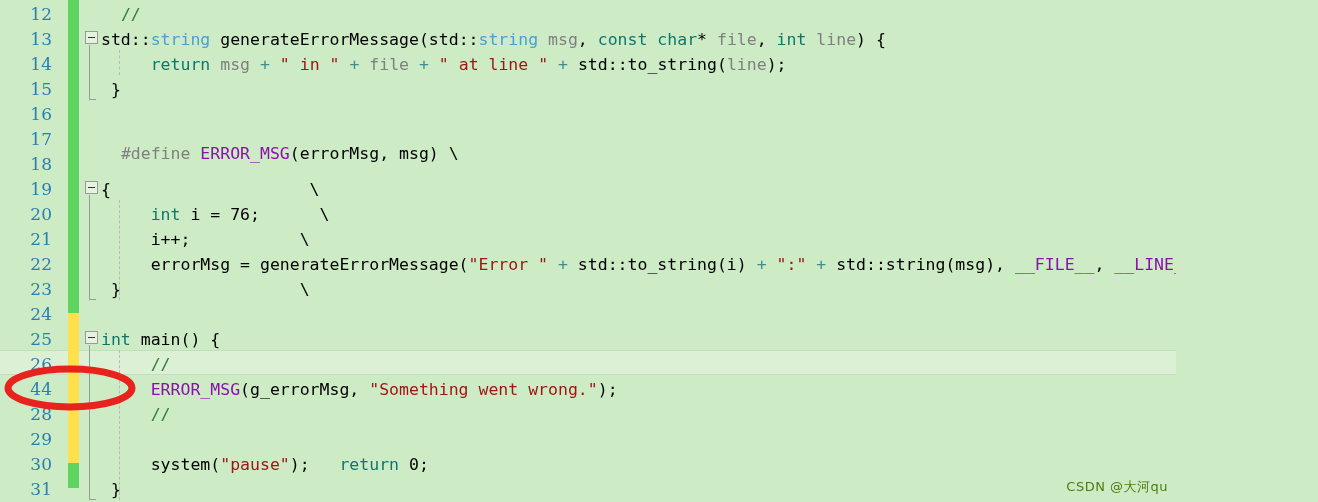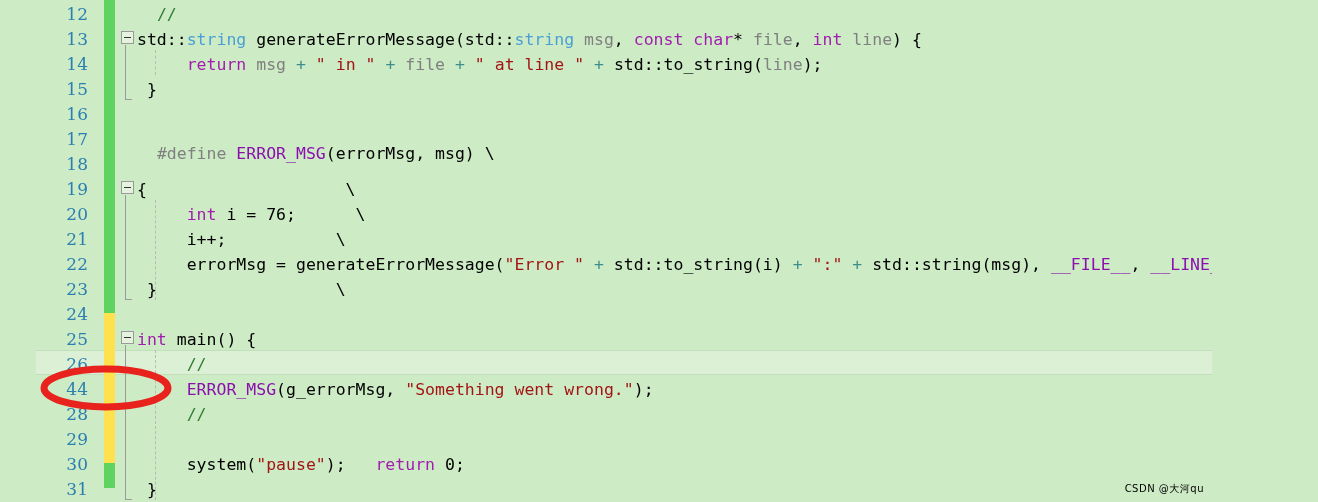--- a/index.html
+++ b/index.html
@@ -9,21 +9,20 @@
   }
   body {
     font-family: "DejaVu Sans Mono", monospace;
   }
   #editor {
     position: relative;
     width: 1176px;
     height: 502px;
     background: #cdebc5;
     overflow: hidden;
-    margin-left: 36px;
   }
 
   
   .gutter {
     position: absolute;
     left: 0; top: 0;
     width: 62px;
     height: 502px;
   }
   .lnum {
@@ -106,21 +105,21 @@
     position: absolute;
     left: 0; right: 0;
     height: 25px;
     background: #dcf0d6;
     border-top: 1px solid #c2dfbb;
     border-bottom: 1px solid #c2dfbb;
     box-sizing: border-box;
   }
 
   
-  .kw      { color: #a21caf; }           
+  .kw      { color: #0f766e; }           
   .type    { color: #4a9fd4; }           
   .str     { color: #a31515; }           
   .cmt     { color: #2f7d32; }           
   .pre     { color: #808080; }           
   .macro   { color: #8b10ae; }           
   .param   { color: #808080; }           
   .op      { color: #3d8f8f; }           
   .plain   { color: #000000; }
 
   
@@ -128,22 +127,22 @@
     position: absolute;
     pointer-events: none;
   }
 
   
   .watermark {
     position: absolute;
     right: 8px;
     bottom: 6px;
     font-family: "DejaVu Sans", sans-serif;
-    font-size: 10px;
-    color: #000000;
+    font-size: 13px;
+    color: #4d7c0f;
     letter-spacing: 0.5px;
   }
 </style>
 </head>
 <body>
 
 <div id="editor">
 
   <div class="curline" id="curline" style="top: 350px;"></div>
 

